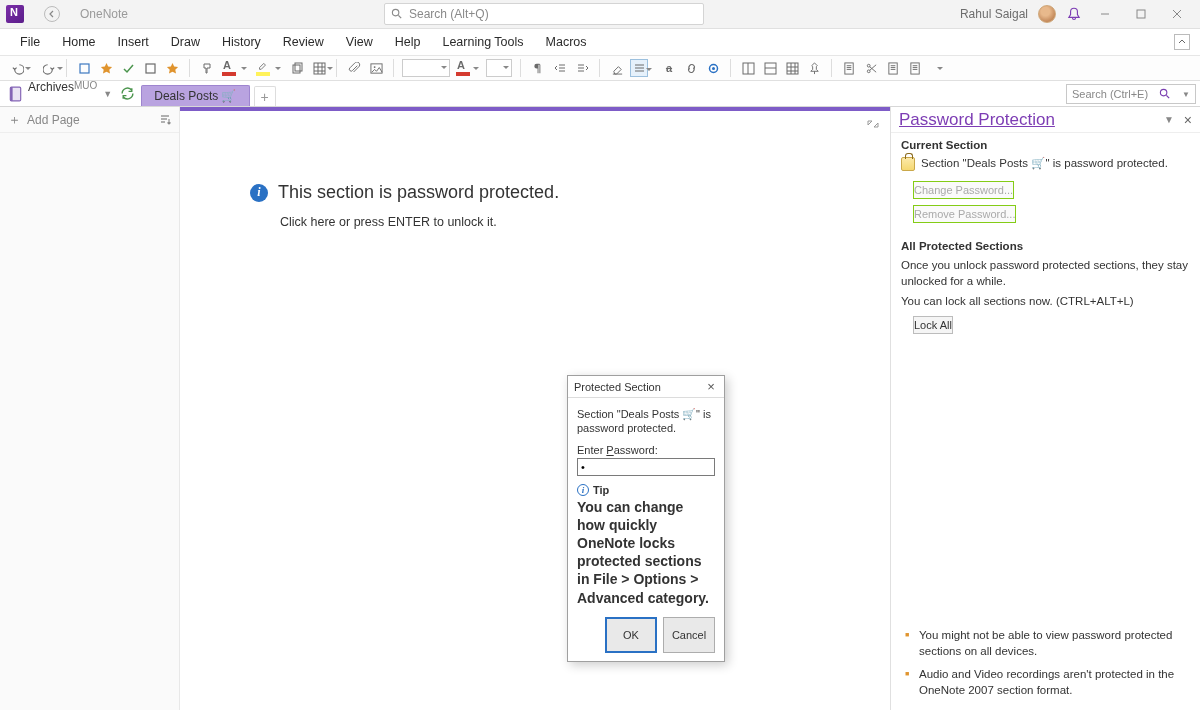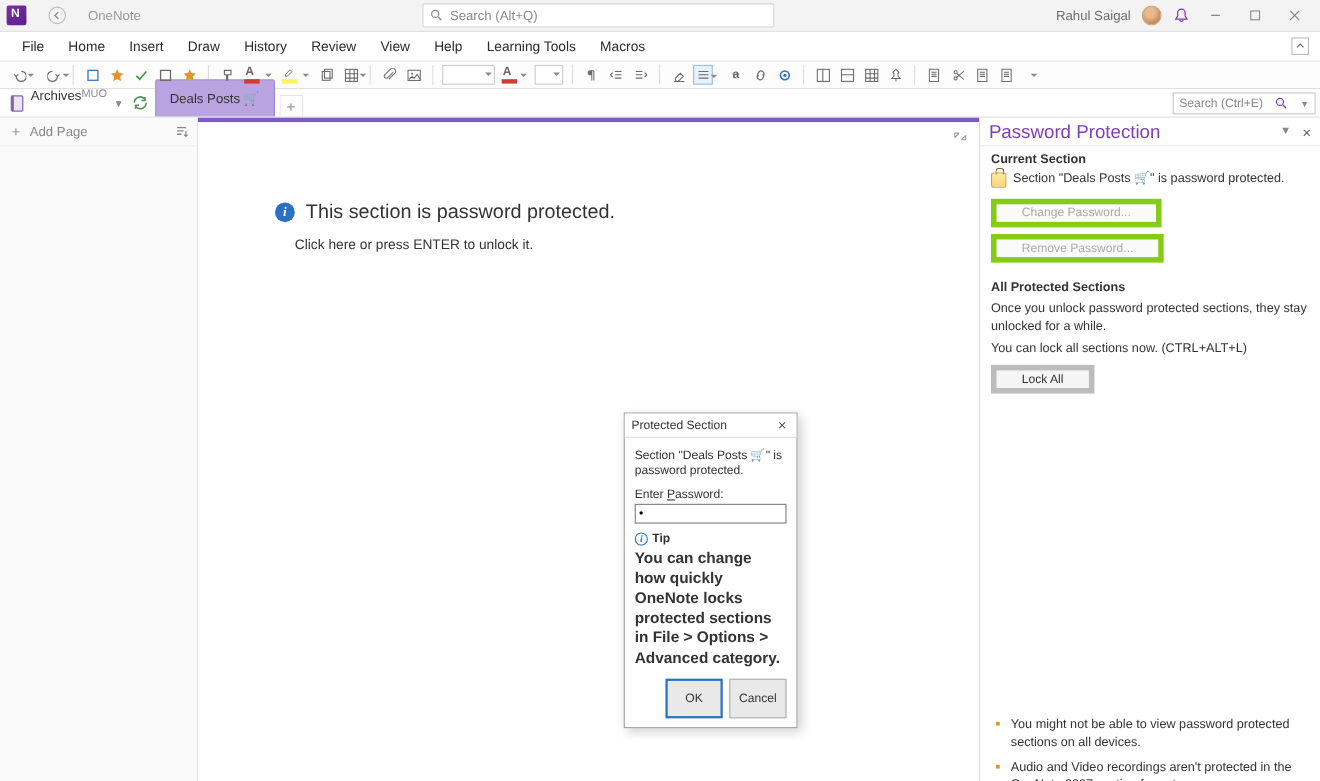--- a/index.html
+++ b/index.html
@@ -40,41 +40,41 @@
 
   
   .nb-bar { height: 26px; border-bottom:1px solid #d7d7d7; display:flex; align-items:stretch; padding-left:6px; }
   .nb-icon { width:18px; display:flex; align-items:center; justify-content:center; }
   .nb-info { display:flex; flex-direction:row; justify-content:center; padding:0 4px; line-height:1; }
   .nb-title { font-size:12px; color:#333; }
   .nb-sub { font-size:10px; color:#888; }
   .nb-caret { display:flex; align-items:center; padding:0 2px; color:#888; font-size:9px; }
   .sync-icon { display:flex; align-items:center; padding:0 6px; color:#4a944c; font-size:14px; }
   .tabs { display:flex; align-items:flex-end; }
-  .section-tab { height:34px; padding:3px 12px; font-size:12px; background:#b9a3e0; border:1px solid #9e85cf; border-bottom:none; border-radius:2px 2px 0 0; color:#333; display:flex; align-items:center; gap:4px; margin-top:0; }
+  .section-tab { height:21px; padding:3px 12px; font-size:12px; background:#b9a3e0; border:1px solid #9e85cf; border-bottom:none; border-radius:2px 2px 0 0; color:#333; display:flex; align-items:center; gap:4px; margin-top:0; }
   .add-tab { width:22px; height:20px; color:#999; display:flex; align-items:center; justify-content:center; border:1px solid #ddd; border-bottom:none; margin-top:6px; margin-left:4px; border-radius:2px 2px 0 0; font-size:14px; }
   .nb-spacer { flex:1; }
   .page-search { width:130px; height:20px; border:1px solid #c8c8c8; margin:3px 4px 0 0; display:flex; align-items:center; padding:0 5px; color:#888; font-size:11px; justify-content:space-between; }
   .page-search .caret-dn { font-size:8px; color:#888; }
 
   
   .section-stripe { height: 4px; background:#7e5cc7; margin-left:180px; margin-right:312px; }
 
   
   .main-area { display:flex; height: calc(710px - 29px - 26px - 26px - 26px); }
   .page-list { width:180px; border-right:1px solid #e8e8e8; background:#fafafa; }
   .add-page { height:26px; display:flex; align-items:center; gap:6px; padding:0 8px; color:#888; font-size:12px; border-bottom:1px solid #eee; justify-content:space-between; }
   .add-page-left { display:flex; align-items:center; gap:6px; }
   .sort-icon { font-size:12px; color:#888; }
   .canvas { flex:1; position:relative; background:#fff; }
   .expand-icon { position:absolute; top:10px; right:10px; color:#999; font-size:14px; }
   .locked-msg { position:absolute; top:75px; left:70px; display:flex; align-items:center; gap:10px; }
   .info-circle { width:18px; height:18px; background:#2a71c4; border-radius:50%; color:#fff; display:flex; align-items:center; justify-content:center; font-size:12px; font-weight:bold; font-style:italic; font-family:Georgia, serif; }
   .locked-text { font-size:18px; color:#333; }
-  .unlock-hint { position:absolute; top:108px; left:88px; font-size:12.5px; color:#333; }
+  .unlock-hint { position:absolute; top:108px; left:100px; font-size:12.5px; color:#333; }
 
   
   .dialog { position:absolute; top:268px; left:387px; width:158px; background:#fff; border:1px solid #9f9f9f; box-shadow:3px 3px 10px rgba(0,0,0,0.2); font-size:11px; }
   .dlg-title { height:22px; background:#fff; border-bottom:1px solid #dcdcdc; display:flex; align-items:center; justify-content:space-between; padding:0 6px; font-size:11px; }
   .dlg-close { width:14px; height:14px; color:#555; display:flex; align-items:center; justify-content:center; font-size:13px; }
   .dlg-body { padding: 9px 9px 8px; }
   .dlg-line { font-size:11px; color:#333; line-height:1.3; margin-bottom:8px; }
   .dlg-label { font-size:11px; margin-bottom:2px; }
   .dlg-label u { text-decoration: underline; }
   .dlg-input { width:100%; height:18px; border:1px solid #7a7a7a; padding:1px 3px; font-size:11px; margin-bottom:8px; }
@@ -82,29 +82,29 @@
   .dlg-tip-icon { width:12px; height:12px; border:1px solid #2a71c4; border-radius:50%; color:#2a71c4; display:flex; align-items:center; justify-content:center; font-size:9px; font-weight:bold; font-style:italic; font-family:Georgia, serif; }
   .dlg-tip-title { font-weight:bold; font-size:11px; }
   .dlg-tip-text { font-size:14px; line-height:1.3; margin-bottom:10px;font-weight:bold; }
   .dlg-buttons { display:flex; justify-content:flex-end; gap:6px; }
   .dlg-btn { width:52px; height:36px; border:1px solid #adadad; background:#e9e9e9; font-size:11px; display:flex; align-items:center; justify-content:center; }
   .dlg-btn.primary { border:2px solid #2a71c4; background:#e9e9e9; }
 
   
   .right-pane { width:310px; border-left:1px solid #e0e0e0; background:#fff; display:flex; flex-direction:column; font-size:11.5px; }
   .rp-header { height:26px; display:flex; align-items:center; padding:0 8px; border-bottom:1px solid #eee; }
-  .rp-title { color:#7d3db4; font-size:17px; font-weight:400; flex:1; font-family: "Segoe UI Light", "Segoe UI", sans-serif; }
+  .rp-title { color:#7d3db4; font-size:17px; font-weight:400; flex:1; font-family: "Segoe UI Light", "Segoe UI", sans-serif; text-decoration: underline; }
   .rp-caret { color:#888; font-size:10px; margin-right:10px; }
   .rp-close { color:#666; font-size:14px; }
   .rp-body { padding: 4px 10px 8px; flex:1; overflow:auto; }
   .rp-section-title { font-weight:bold; font-size:11.5px; margin: 2px 0 5px; }
   .rp-row { display:flex; align-items:flex-start; gap:6px; font-size:11.5px; margin-bottom:6px; line-height:1.35; }
   .lock-icon-sq { width:14px; height:14px; background:linear-gradient(#fce9a9,#f5d871); border:1px solid #caa84a; border-radius:2px; position:relative; flex-shrink:0; margin-top:1px; }
   .lock-icon-sq:before { content:""; position:absolute; width:6px; height:5px; border:1px solid #8a6a1e; border-bottom:none; border-radius:3px 3px 0 0; top:-5px; left:3px; }
-  .rp-btn { display:inline-block; padding:2px 23px; border:5px solid #84cc16; background:#fafafa; color:#aaa; font-size:11px; margin: 3px 0; }
+  .rp-btn { display:inline-block; padding:2px 0; border:1px solid #84cc16; background:#fafafa; color:#aaa; font-size:11px; margin: 3px 12px; }
   .rp-btn.active { color:#333; border-color:#bcbcbc; background:#f5f5f5; }
   .rp-text { font-size:11.5px; line-height:1.4; margin: 4px 0; }
   .rp-spacer { height: 290px; }
   .rp-tips-title { font-weight:bold; margin: 6px 0 5px; }
   ul.rp-tips { list-style:none; padding:0; margin:0 0 10px 4px; }
   ul.rp-tips li { position:relative; padding-left:14px; font-size:11.5px; line-height:1.4; margin-bottom:7px; }
   ul.rp-tips li:before { content:"■"; color:#e0942e; font-size:7px; position:absolute; left:0; top:3px; }
 
   .magnify { width:12px; height:12px; }
 </style>

